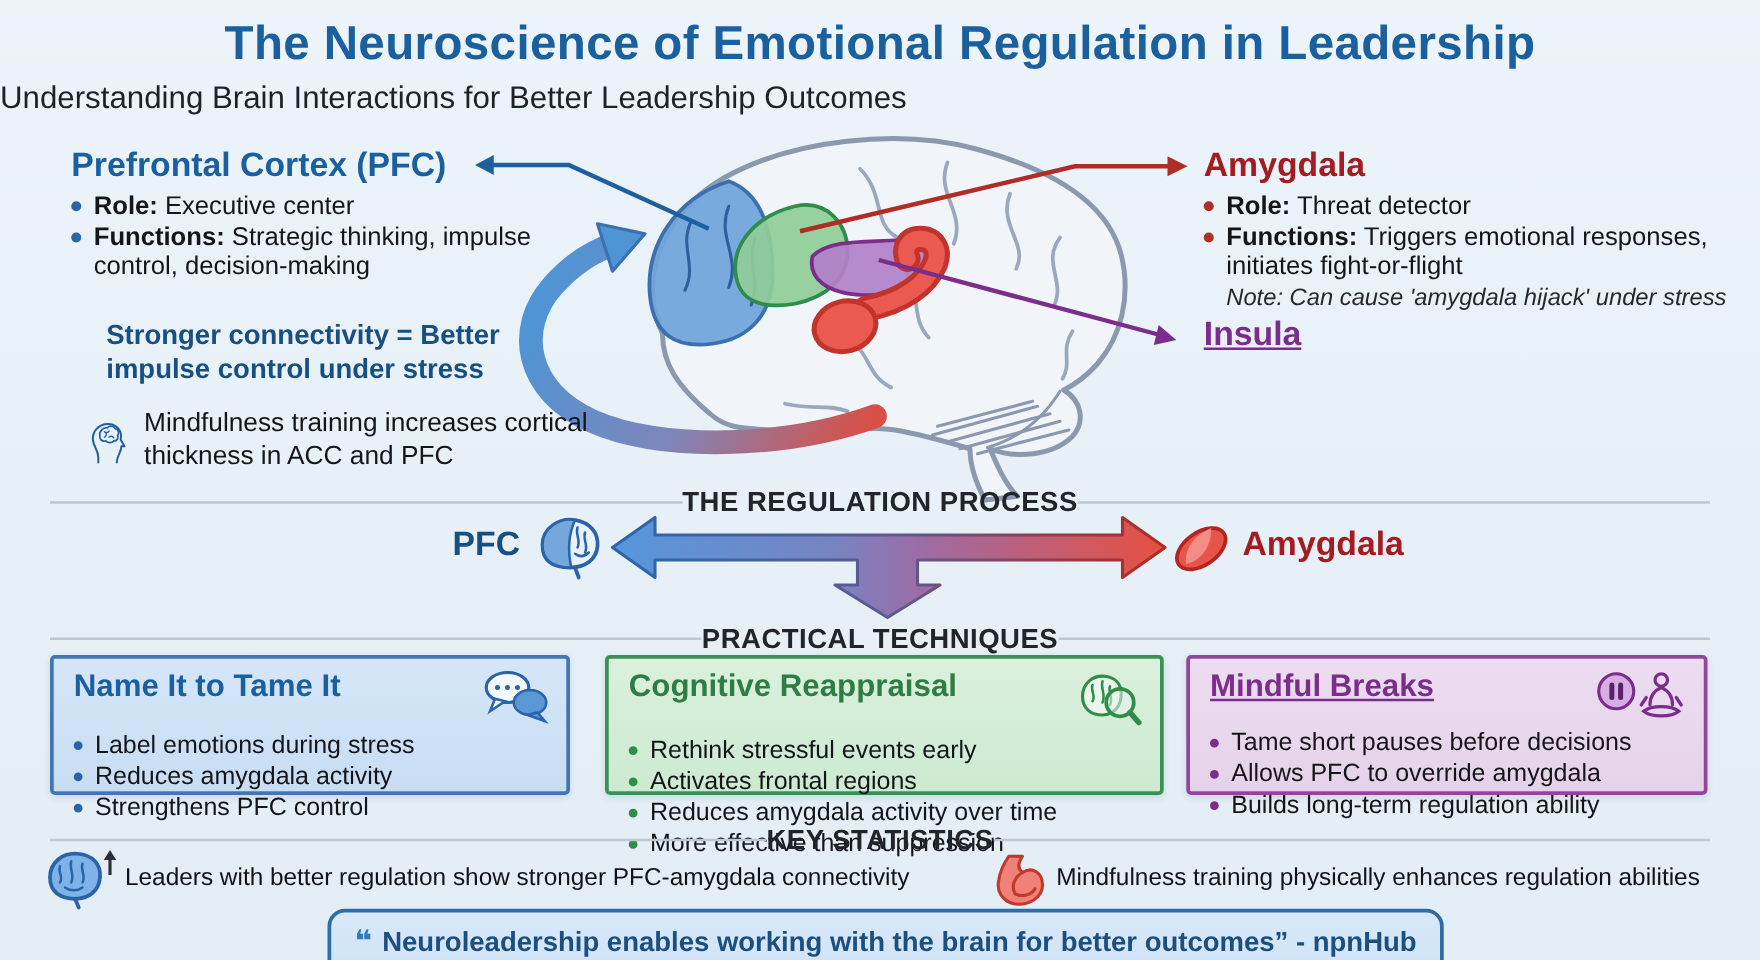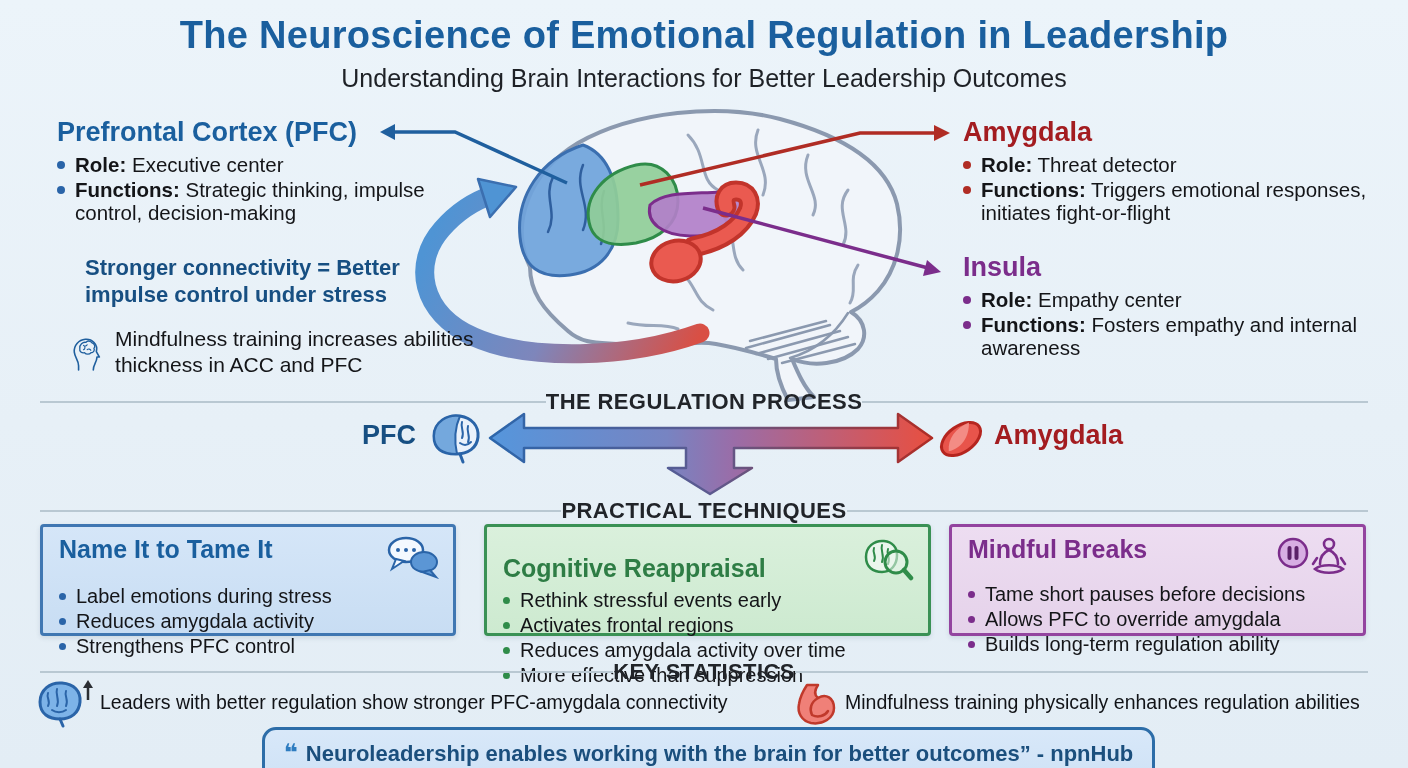--- a/index.html
+++ b/index.html
@@ -8,28 +8,28 @@
   .page {
     position:relative; width:1408px; height:768px; overflow:hidden;
     background:linear-gradient(180deg,#ecf4fa 0%,#e7f0f7 55%,#e3edf5 100%);
     color:#17181a;
   }
   .abs { position:absolute; }
 
   
   .title { top:14px; left:0; width:100%; text-align:center;
     font-size:38px; font-weight:800; color:#1a5f9e; letter-spacing:.3px; }
-  .subtitle { top:64px; left:0; width:100%; text-align:center;
+  .subtitle { top:64px; left:0; width:100%; 
     font-size:25px; font-weight:500; color:#1e2126; }
 
   
   .region-h { font-size:27px; font-weight:800; }
   .h-blue { color:#1a5f9e; }
   .h-red { color:#a31c20; }
-  .h-purple { color:#7b2d8b; }
+  .h-purple { color:#7b2d8b;text-decoration:underline; }
   .bullets { margin-top:5px; }
   .bullet { display:flex; align-items:flex-start; gap:10px; margin-bottom:2px; }
   .dot { flex:0 0 8px; width:8px; height:8px; border-radius:50%; margin-top:8px; }
   .dot-blue { background:#2a64a8; }
   .dot-red { background:#b02c24; }
   .dot-purple { background:#7b2d8b; }
   .dot-green { background:#2f8c49; }
   .btext { font-size:20.5px; line-height:23px; color:#141518; }
   .btext b { font-weight:700; }
   .note-italic { font-style:italic; font-size:19px; color:#26282c; margin-left:18px; margin-top:4px; }
@@ -47,21 +47,21 @@
   .reg-label { font-size:27px; font-weight:800; }
 
   
   .card { top:524px; height:112px; border-radius:4px; border:3px solid;
     padding:8px 14px 6px 16px; box-shadow:0 2px 5px rgba(30,60,90,.12); }
   .card-blue { background:linear-gradient(180deg,#d5e6f8,#c8ddf3); border-color:#4077b2; }
   .card-green { background:linear-gradient(180deg,#daf0dc,#cdead0); border-color:#3a9155; }
   .card-purple { background:linear-gradient(180deg,#edddf1,#e5d2ea); border-color:#93449f;text-align:right; }
   .card-head { display:flex; justify-content:space-between; align-items:flex-start; }
   .card-title { font-size:25px; font-weight:800; }
-  .t-green { color:#2e7d45;margin-top:19px; }
+  .t-green { color:#2e7d45; }
   .card .bullet { margin-bottom:0; }
   .card .btext { font-size:20px; line-height:25px; }
   .card .dot { margin-top:9px; width:7px; height:7px; flex-basis:7px; }
 
   
   .stat-text { font-size:19.5px; color:#111317; }
 
   
   .quote-box { left:262px; top:727px; width:893px; height:56px;
     background:linear-gradient(180deg,#d8e8f9,#cfe2f6); border:3px solid #2d6da8;
@@ -161,49 +161,40 @@
   </div>
 
   <div class="abs strong-note" style="left:85px; top:254px; width:330px;">Stronger connectivity = Better impulse control under stress</div>
 
   <div class="abs mind-row" style="left:70px; top:326px; width:420px;">
     <svg width="54" height="56" viewBox="0 0 54 56">
       <path d="M38,54 C38,45 44,41 44,33 L48,33 L43,24 C46,12 36,3 25,4 C14,5 6,14 7,25 C8,34 14,38 14,47 L14,54" fill="none" stroke="#1f5f9e" stroke-width="2.6" stroke-linecap="round" stroke-linejoin="round"></path>
       <path d="M16,19 C15,13 21,8 26,9 C28,6 34,6 36,10 C40,11 42,16 39,19 C41,22 38,26 34,26 C32,29 26,29 24,26 C19,27 15,24 16,19 Z" fill="none" stroke="#1f5f9e" stroke-width="2.2" stroke-linejoin="round"></path>
       <path d="M22,14 C24,16 27,15 28,13 M28,21 C30,19 33,20 34,22 M22,21 C24,20 25,18 24,16" fill="none" stroke="#1f5f9e" stroke-width="1.8" stroke-linecap="round"></path>
     </svg>
-    <div class="mind-text">Mindfulness training increases abilities thickness in ACC and PFC</div>
+    <div class="mind-text">Mindfulness training increases cortical thickness in ACC and PFC</div>
   </div>
 
   <div class="abs" style="left:963px; top:117px; width:428px;">
     <div class="region-h h-red">Amygdala</div>
     <div class="bullets">
       <div class="bullet">
         <span class="dot dot-red"></span>
         <div class="btext"><b>Role:</b> <span>Threat detector</span></div>
       </div>
       <div class="bullet">
         <span class="dot dot-red"></span>
         <div class="btext"><b>Functions:</b> <span>Triggers emotional responses, initiates fight-or-flight</span></div>
       </div>
     </div>
+    <div class="note-italic">Note: Can cause 'amygdala hijack' under stress</div>
   </div>
 
   <div class="abs" style="left:963px; top:252px; width:428px;">
     <div class="region-h h-purple">Insula</div>
-    <div class="bullets">
-      <div class="bullet">
-        <span class="dot dot-purple"></span>
-        <div class="btext"><b>Role:</b> <span>Empathy center</span></div>
-      </div>
-      <div class="bullet">
-        <span class="dot dot-purple"></span>
-        <div class="btext"><b>Functions:</b> <span>Fosters empathy and internal awareness</span></div>
-      </div>
-    </div>
   </div>
 
   <div class="abs divider" style="top:389px;">
     <span class="line"></span>
     <span class="dh">THE REGULATION PROCESS</span>
     <span class="line"></span>
   </div>
 
   <div class="abs reg-label h-blue" style="left:362px; top:420px; color:#174f82;">PFC</div>
 

